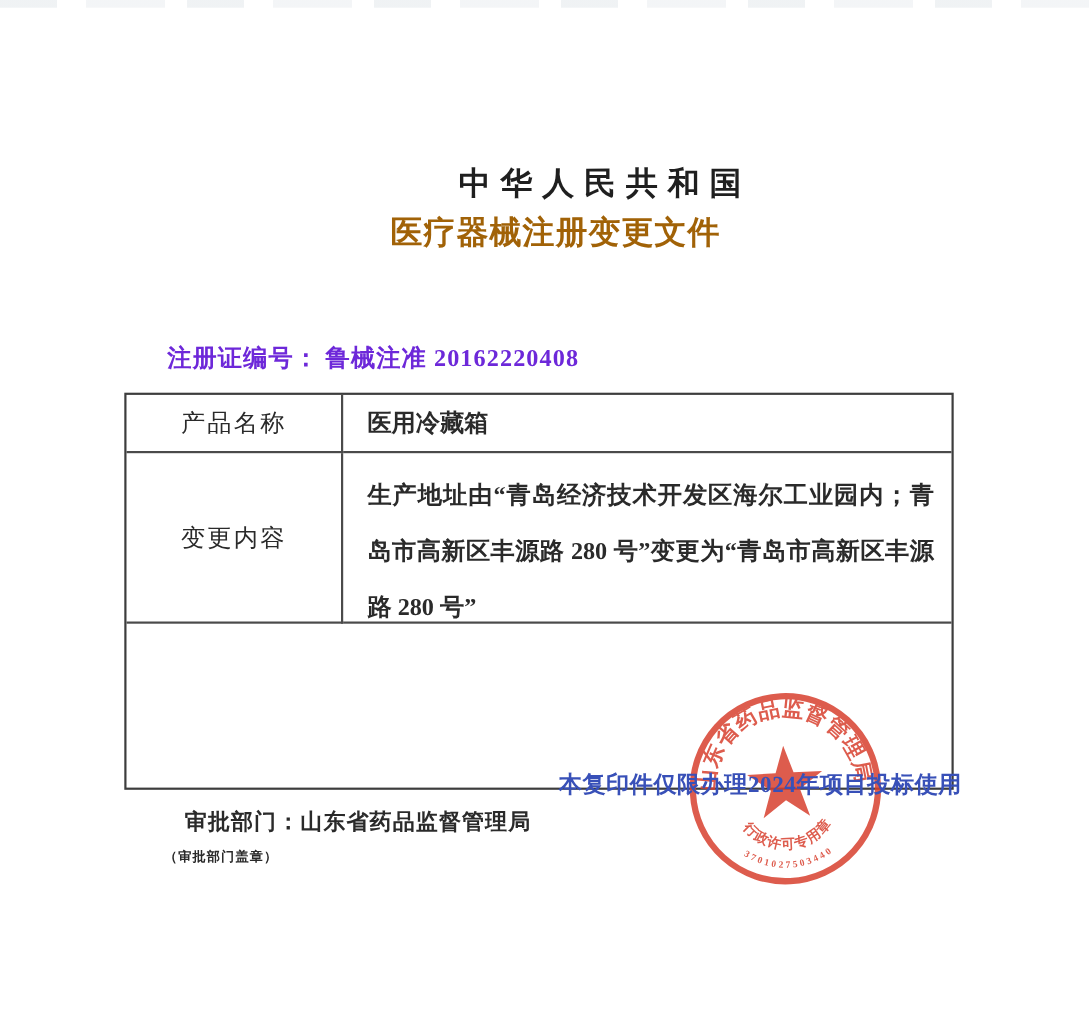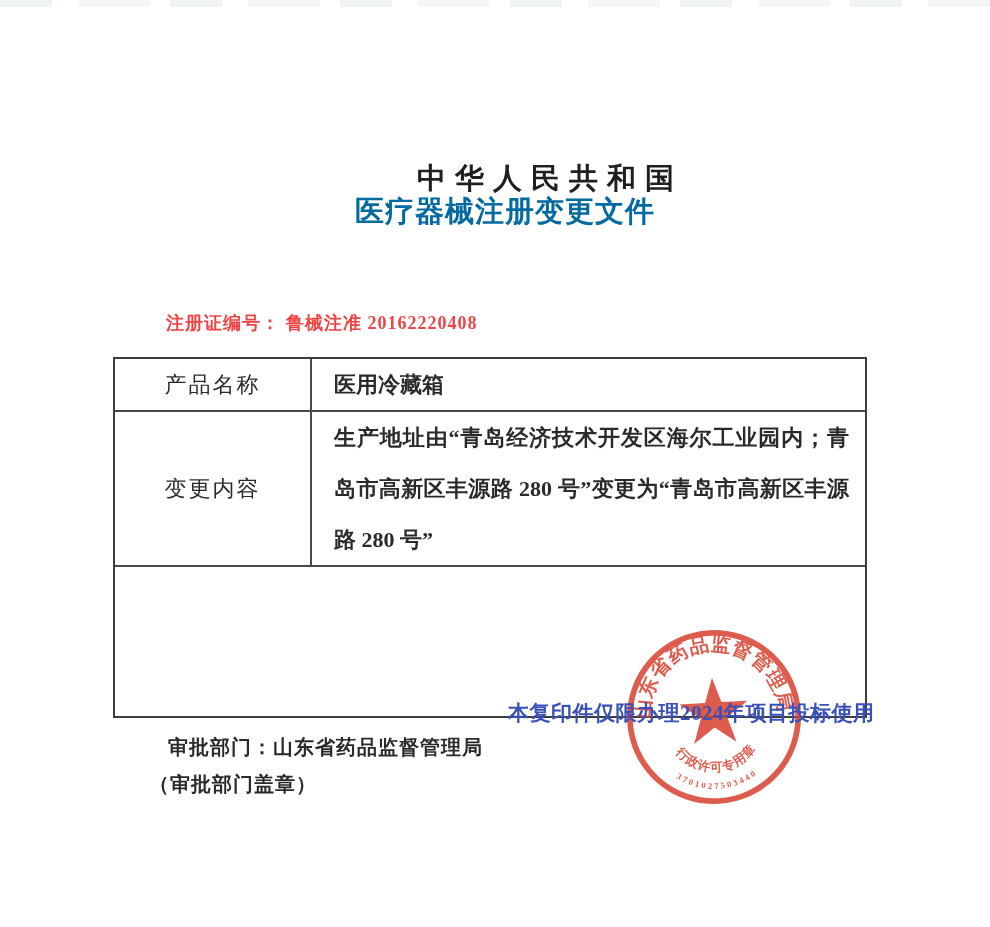--- a/index.html
+++ b/index.html
@@ -18,31 +18,31 @@
   .scan-edge {
     position: absolute; top: 0; left: 0; right: 0; height: 7px;
     background: repeating-linear-gradient(90deg,
       #eef1f3 0 52px, #ffffff 52px 78px, #f2f4f6 78px 150px, #ffffff 150px 170px);
     opacity: .9;
   }
 
   .title-line1 {
     position: absolute; top: 147px; left: 350px; width: 400px;
     text-align: center; font-size: 29px; font-weight: bold;
-    letter-spacing: 9px; color: #1f1f1f; margin-top: 12px;
+    letter-spacing: 9px; color: #1f1f1f;
   }
   .title-line2 {
     position: absolute; top: 192px; left: 305px; width: 400px;
     text-align: center; font-size: 29px; font-weight: bold;
-    letter-spacing: 1px; color: #0369a1;
+    letter-spacing: 1px; color: #a16207;
   }
 
   .reg-line {
-    position: absolute; top: 311px; left: 166px;
-    font-size: 18px; font-weight: bold; letter-spacing: 1px; color: #ef4444;
+    position: absolute; top: 311px; left: 152px;
+    font-size: 22px; font-weight: bold; letter-spacing: 1px; color: #6d28d9;
   }
   .reg-line .reg-value { margin-left: 6px; }
 
   .doc-table {
     position: absolute; top: 357px; left: 113px;
     width: 754px; height: 361px;
     border: 2px solid #3d3d3d;
     display: grid;
     grid-template-columns: 197px 1fr;
     grid-template-rows: 53px 155px 153px;
@@ -53,30 +53,30 @@
   .cell.label {
     border-right: 2px solid #4a4a4a;
     display: flex; align-items: center; justify-content: center;
     font-size: 22px; font-weight: normal; letter-spacing: 2px; color: #2a2a2a;
   }
   .cell.value {
     font-size: 22px; font-weight: bold; color: #2a2a2a;
     padding-left: 22px; padding-right: 16px;
   }
   .cell.value.v-center { display: flex; align-items: center; }
-  .cell.value.change-text { line-height: 51px; text-align: justify; }
+  .cell.value.change-text { padding-top: 12px; line-height: 51px; text-align: justify; }
   .cell.value.remark-text { padding-top: 14px; line-height: 32px; }
 
   .footer-left-1 {
     position: absolute; top: 734px; left: 168px;
     font-size: 20px; font-weight: bold; letter-spacing: 1px; color: #2a2a2a;
   }
   .footer-left-2 {
     position: absolute; top: 771px; left: 149px;
-    font-size: 20px; font-weight: bold; letter-spacing: 1px; color: #2a2a2a;
+    font-size: 12px; font-weight: bold; letter-spacing: 1px; color: #2a2a2a;
   }
   .copy-note {
     position: absolute; top: 699px; left: 508px;
     font-size: 21px; font-weight: bold; letter-spacing: .5px;
     color: #3850b8; z-index: 30; white-space: nowrap;
   }
   .approve-date {
     position: absolute; top: 728px; left: 513px;
     font-size: 20px; font-weight: bold; letter-spacing: 2px;
     color: #2f2a2a; z-index: 10; white-space: nowrap;

